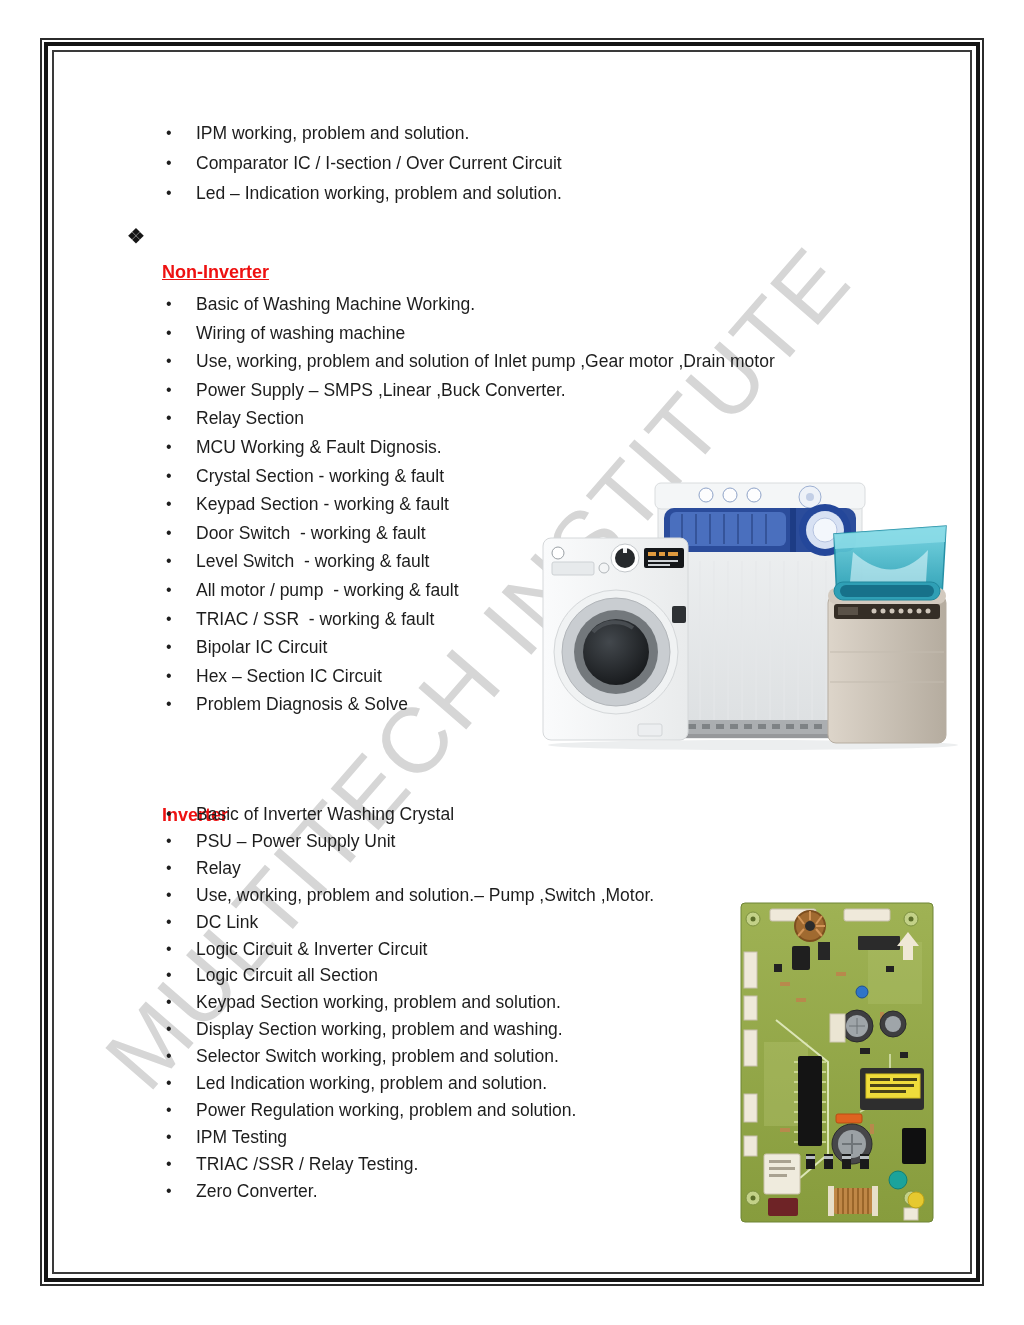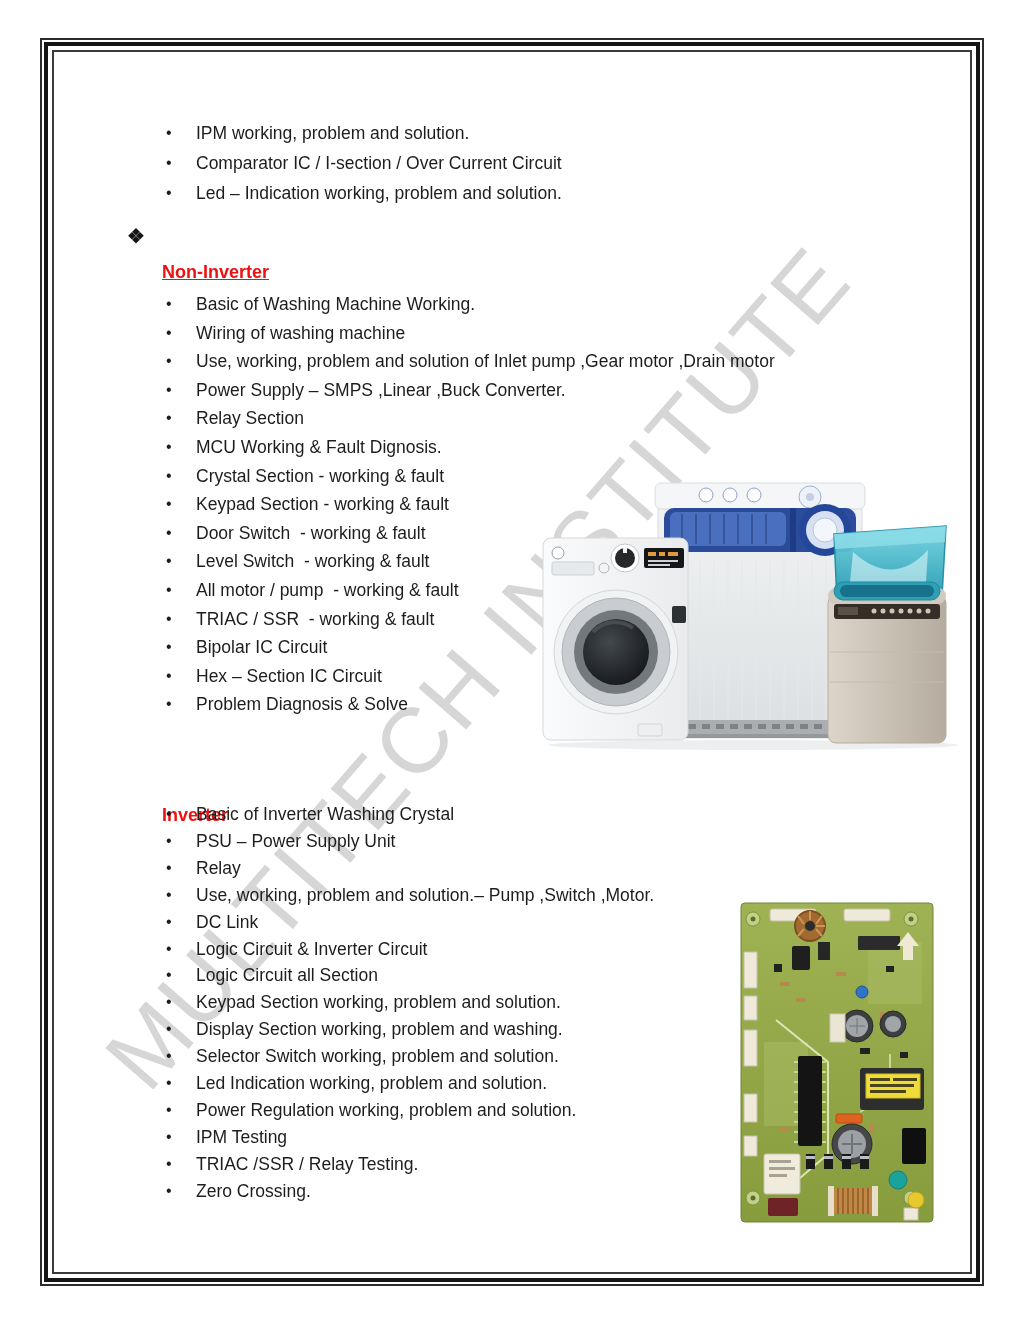--- a/index.html
+++ b/index.html
@@ -204,21 +204,21 @@
       <li>
           <span class="b">•</span>
           <span class="t">IPM Testing</span>
         </li>
       <li>
           <span class="b">•</span>
           <span class="t">TRIAC /SSR / Relay Testing.</span>
         </li>
       <li>
           <span class="b">•</span>
-          <span class="t">Zero Crossing.</span>
+          <span class="t">Zero Converter.</span>
         </li>
     </ul>
 
     <div class="machines-img">
       <svg viewBox="0 0 430 294" width="430" height="294">
         <defs>
           <linearGradient id="mgBody" x1="0" y1="0" x2="1" y2="0">
             <stop offset="0" stop-color="#fafbfc"></stop>
               <stop offset="1" stop-color="#e9ebec"></stop>
           </linearGradient>

